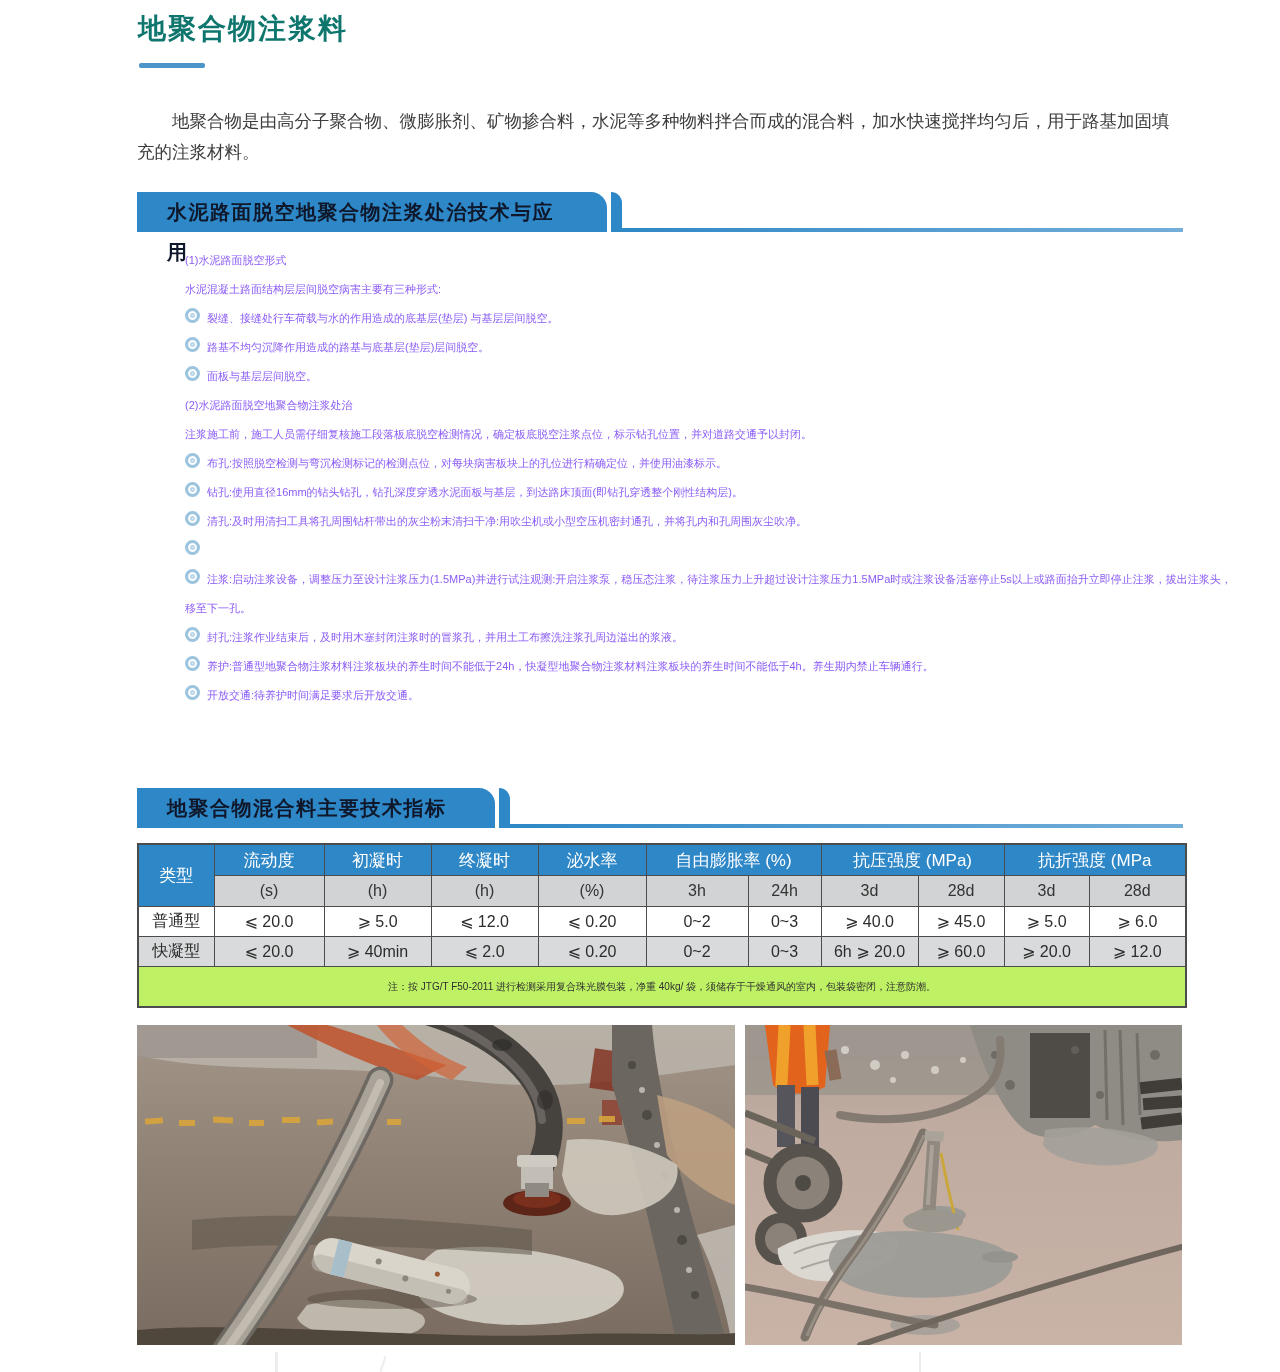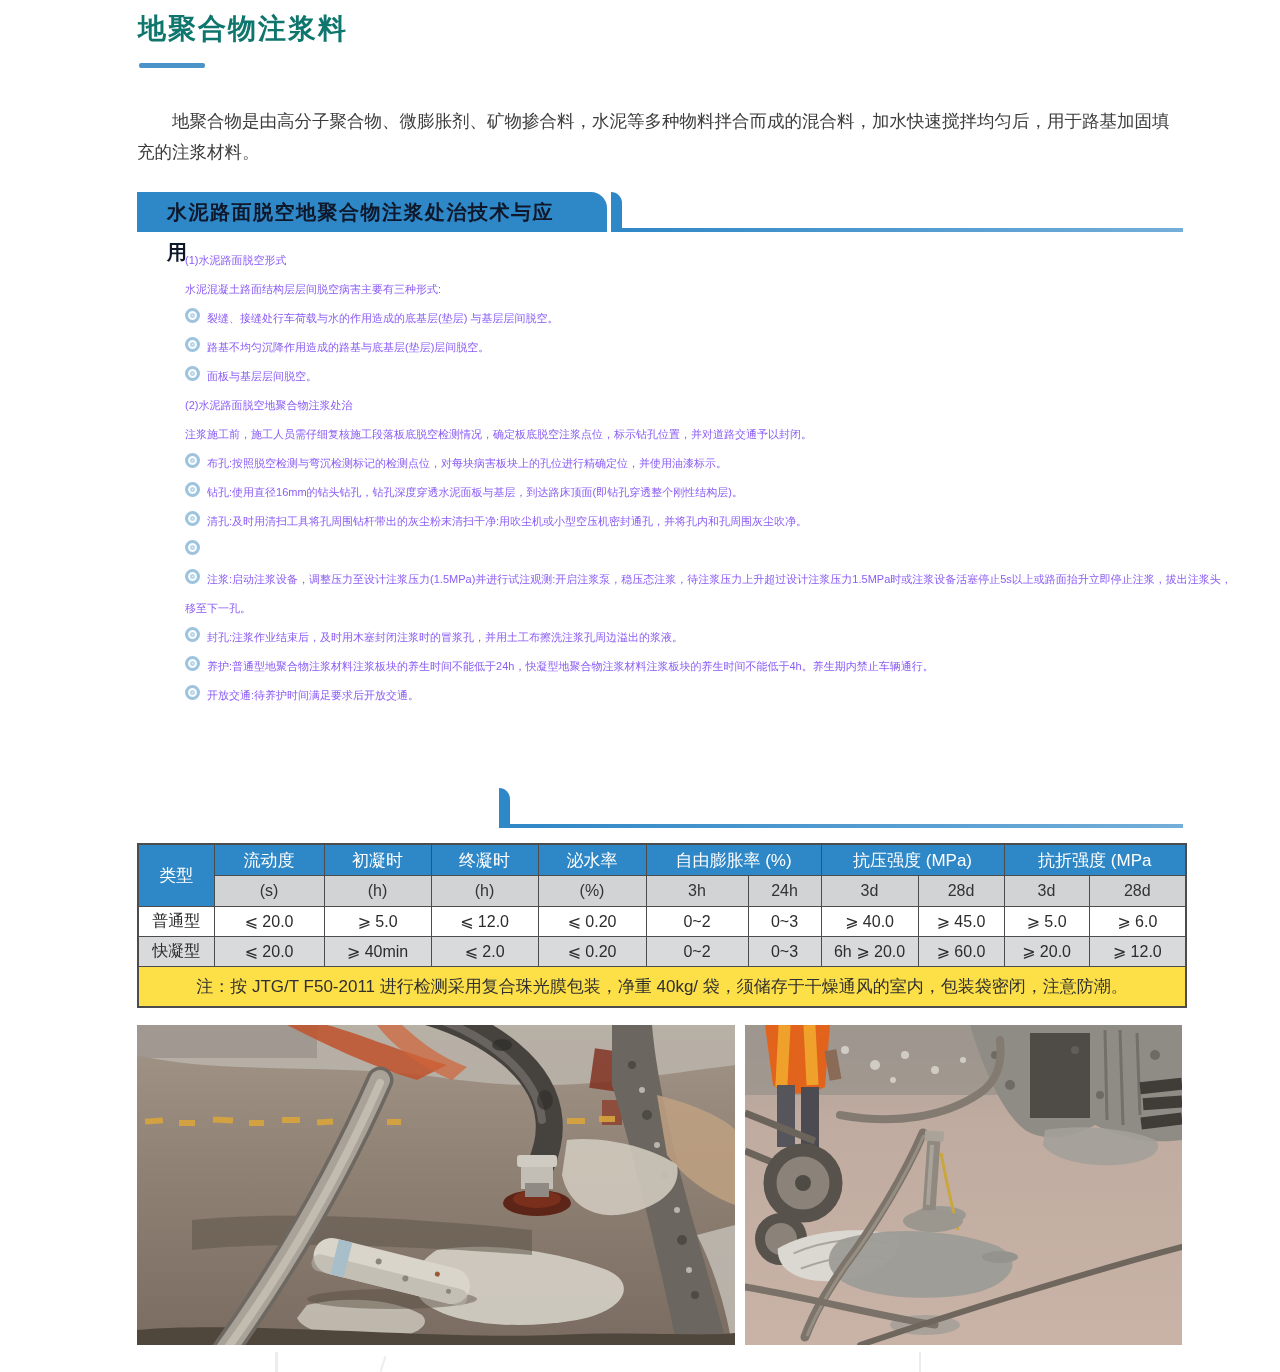--- a/index.html
+++ b/index.html
@@ -62,21 +62,21 @@
   }
   .spec-table th,.spec-table td{
     border:1px solid #4c4c4c;text-align:center;vertical-align:middle;
     padding:0 2px;overflow:hidden;white-space:nowrap;
   }
   .spec-table tr.h1 th{background:#2e87c6;color:#ffffff;font-weight:400;font-size:17px;height:30px;}
   .spec-table th.corner{background:#2e87c6;color:#ffffff;font-weight:400;font-size:17px;margin-top:45px;}
   .spec-table tr.h2 th{background:#d2d3d5;color:#333333;font-weight:400;height:30px;}
   .spec-table tr.r0 td{background:#ffffff;height:29px;}
   .spec-table tr.r1 td{background:#d9dadb;height:29px;}
-  .spec-table tr.noterow td{background:#fde047;height:39px;font-size:17px;color:#2f2f2f;}
+  .spec-table tr.noterow td{background:#bef264;height:39px;font-size:10px;color:#2f2f2f;}
   
   .photo{position:absolute;top:1025px;height:320px;}
   #photo-left{left:137px;width:598px;}
   #photo-right{left:745px;width:437px;}
   .photo svg{display:block;width:100%;height:100%;}
   
   .artifact{position:absolute;background:#dedede;opacity:.55;}
   #art1{left:275px;top:1352px;width:3px;height:20px;}
   #art2{left:382px;top:1356px;width:2px;height:16px;transform:rotate(18deg);}
   #art3{left:919px;top:1352px;width:2px;height:20px;}
@@ -109,20 +109,21 @@
     <p><span class="bullet-ring"></span><span>钻孔:使用直径16mm的钻头钻孔，钻孔深度穿透水泥面板与基层，到达路床顶面(即钻孔穿透整个刚性结构层)。</span></p>
     <p><span class="bullet-ring"></span><span>清孔:及时用清扫工具将孔周围钻杆带出的灰尘粉末清扫干净:用吹尘机或小型空压机密封通孔，并将孔内和孔周围灰尘吹净。</span></p>
     <p><span class="bullet-ring"></span></p>
     <p><span class="bullet-ring"></span><span>注浆:启动注浆设备，调整压力至设计注浆压力(1.5MPa)并进行试注观测:开启注浆泵，稳压态注浆，待注浆压力上升超过设计注浆压力1.5MPa时或注浆设备活塞停止5s以上或路面抬升立即停止注浆，拔出注浆头，移至下一孔。</span></p>
     <p><span class="bullet-ring"></span><span>封孔:注浆作业结束后，及时用木塞封闭注浆时的冒浆孔，并用土工布擦洗注浆孔周边溢出的浆液。</span></p>
     <p><span class="bullet-ring"></span><span>养护:普通型地聚合物注浆材料注浆板块的养生时间不能低于24h，快凝型地聚合物注浆材料注浆板块的养生时间不能低于4h。养生期内禁止车辆通行。</span></p>
     <p><span class="bullet-ring"></span><span>开放交通:待养护时间满足要求后开放交通。</span></p>
   </div>
 
   <div class="sec-banner" id="banner2">
+    <div class="box">地聚合物混合料主要技术指标</div>
     <div class="swoosh"></div>
     <div class="tail"></div>
   </div>
 
   <table class="spec-table">
     <colgroup>
       <col style="width:76px">
         <col style="width:110px">
         <col style="width:107px">
         <col style="width:107px">

